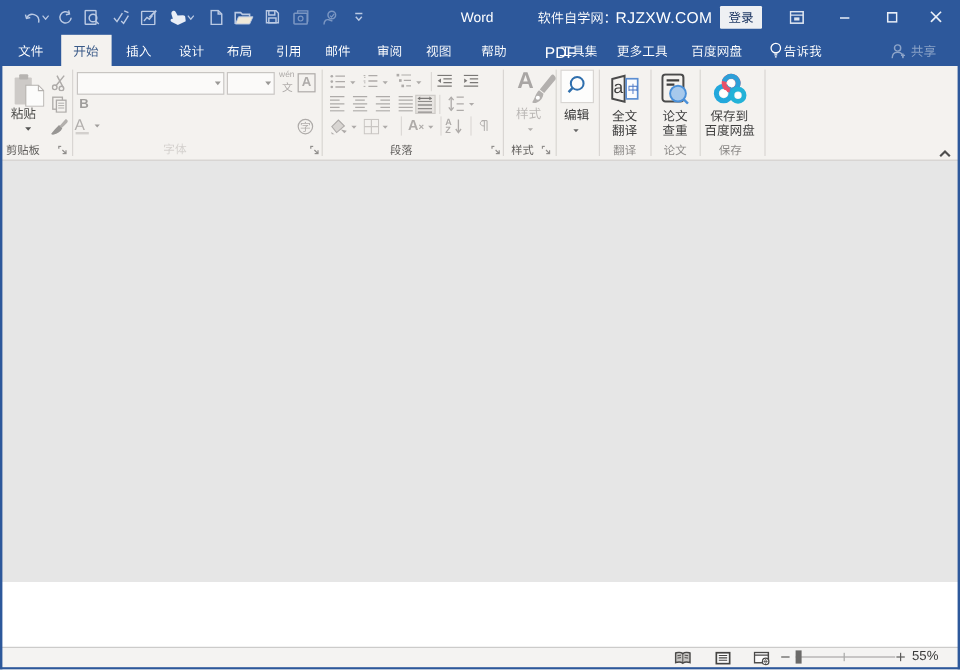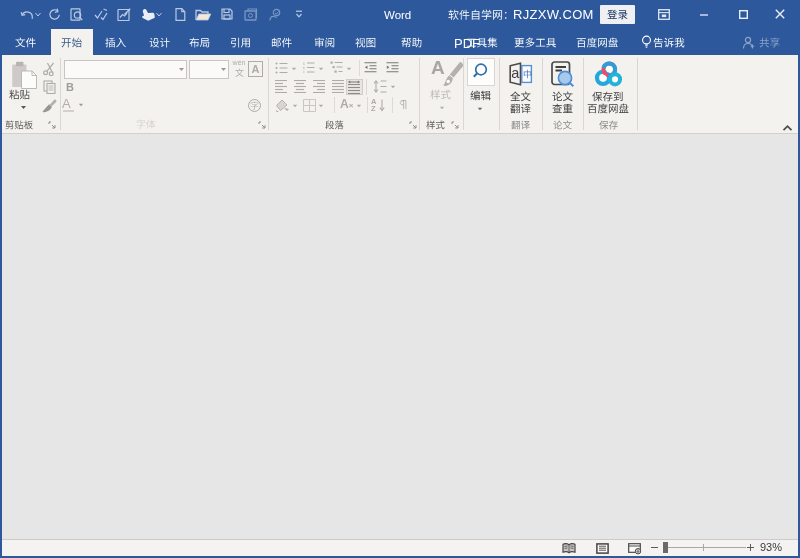--- a/index.html
+++ b/index.html
@@ -1,15 +1,15 @@
 <!DOCTYPE html>
 <html><head><meta charset="utf-8"><style>
 *{margin:0;padding:0;box-sizing:border-box}
 html,body{width:800px;height:558px;font-family:"Liberation Sans",sans-serif;overflow:hidden}
-#win{position:relative;width:800px;height:558px;background:#e6e6e6}
+#win{position:relative;width:800px;height:485px;background:#e6e6e6}
 .abs{position:absolute}
 svg{display:block}
 </style></head><body>
 <div id="win">
 
 <div class="abs" style="left:0;top:0;width:800px;height:55px;background:#2d589b"></div>
 <div class="abs" style="left:0;top:55px;width:800px;height:79px;background:#f4f2ef;border-bottom:1px solid #d2cfcc"></div>
 <div class="abs" style="left:51px;top:29px;width:42px;height:26px;background:#f4f2ef"></div>
 <div class="abs" style="left:0;top:539px;width:800px;height:19px;background:#f4f3f2;border-top:1px solid #cccbca"></div>
 <div class="abs" style="left:0;top:55px;width:1.5px;height:503px;background:#2d589b"></div>
@@ -506,13 +506,13 @@
       <path d="M0.7 3 L12.3 3" stroke="#4a4948" stroke-width="1"></path>
       <circle cx="10" cy="8.2" r="2.7" fill="#f4f3f2" stroke="#4a4948" stroke-width="1"></circle>
       <path d="M8.2 8.2 L11.8 8.2 M10 6.4 C9 7.4 9 9 10 10 M10 6.4 C11 7.4 11 9 10 10" stroke="#4a4948" stroke-width="0.6" fill="none"></path>
     </svg>
 <div class="abs" style="left:651px;top:546.5px;width:7px;height:1.6px;background:#5c5b5a"></div>
 <div class="abs" style="left:663px;top:547px;width:83px;height:1px;background:#a9a8a7"></div>
 <div class="abs" style="left:702.5px;top:544px;width:1.4px;height:7px;background:#a9a8a7"></div>
 <div class="abs" style="left:663px;top:542px;width:5px;height:11px;background:#6b6a69"></div>
 <div class="abs" style="left:747px;top:546.5px;width:7px;height:1.6px;background:#5c5b5a"></div>
 <div class="abs" style="left:749.7px;top:543.8px;width:1.6px;height:7px;background:#5c5b5a"></div>
-<div class="abs" style="left:760px;top:541px;width:30px;height:13px;color:#3a3a3a;font-size:11px;line-height:13px">93%</div>
+<div class="abs" style="left:760px;top:541px;width:30px;height:13px;color:#3a3a3a;font-size:11px;line-height:13px">55%</div>
 </div>
 </body></html>

